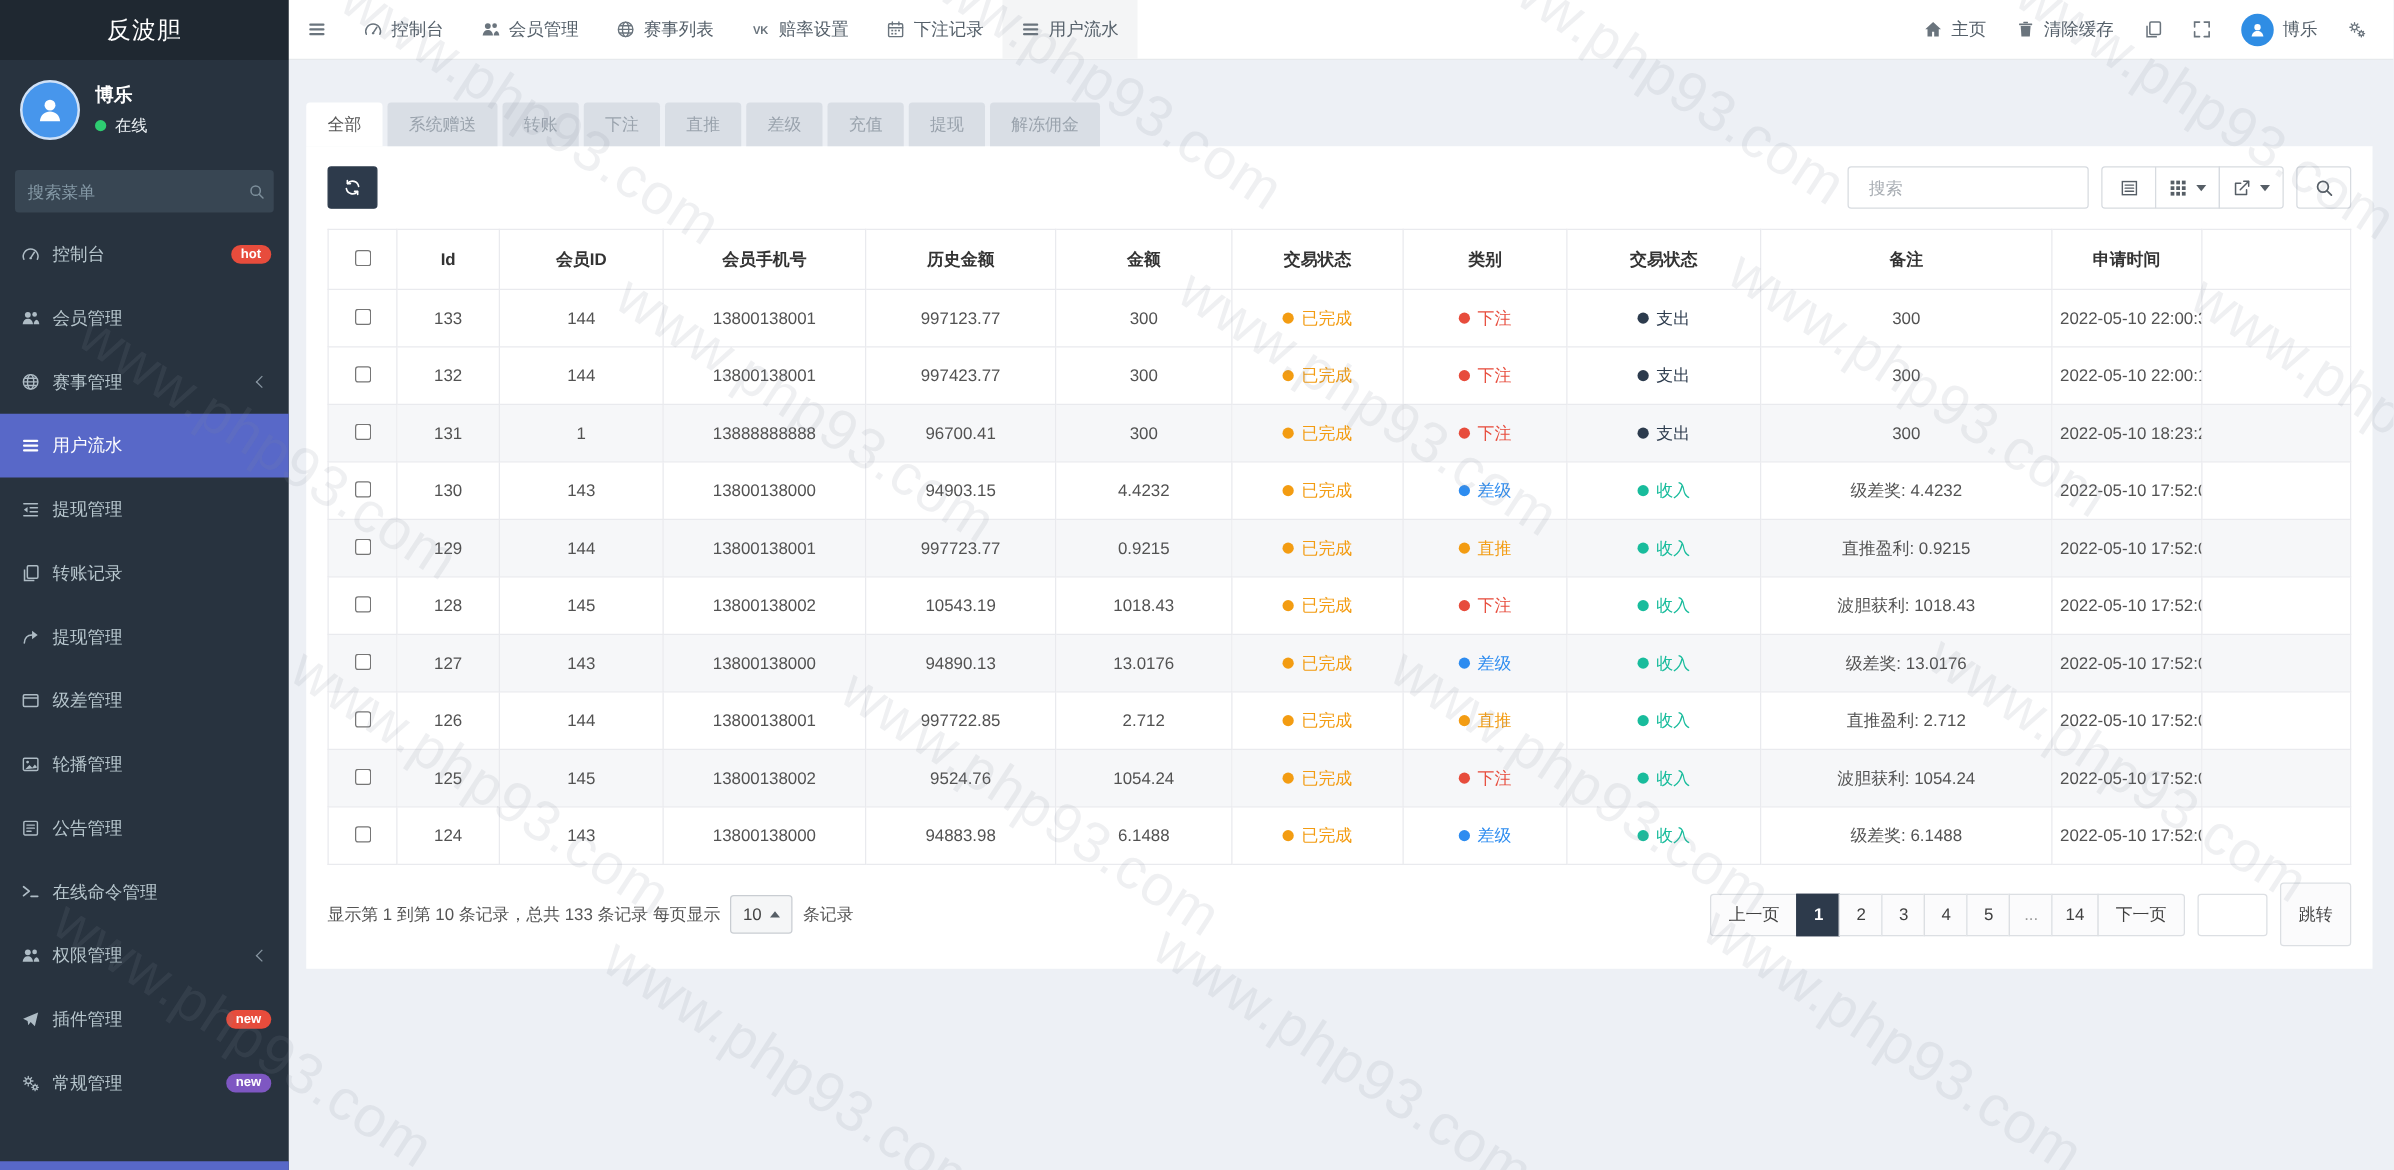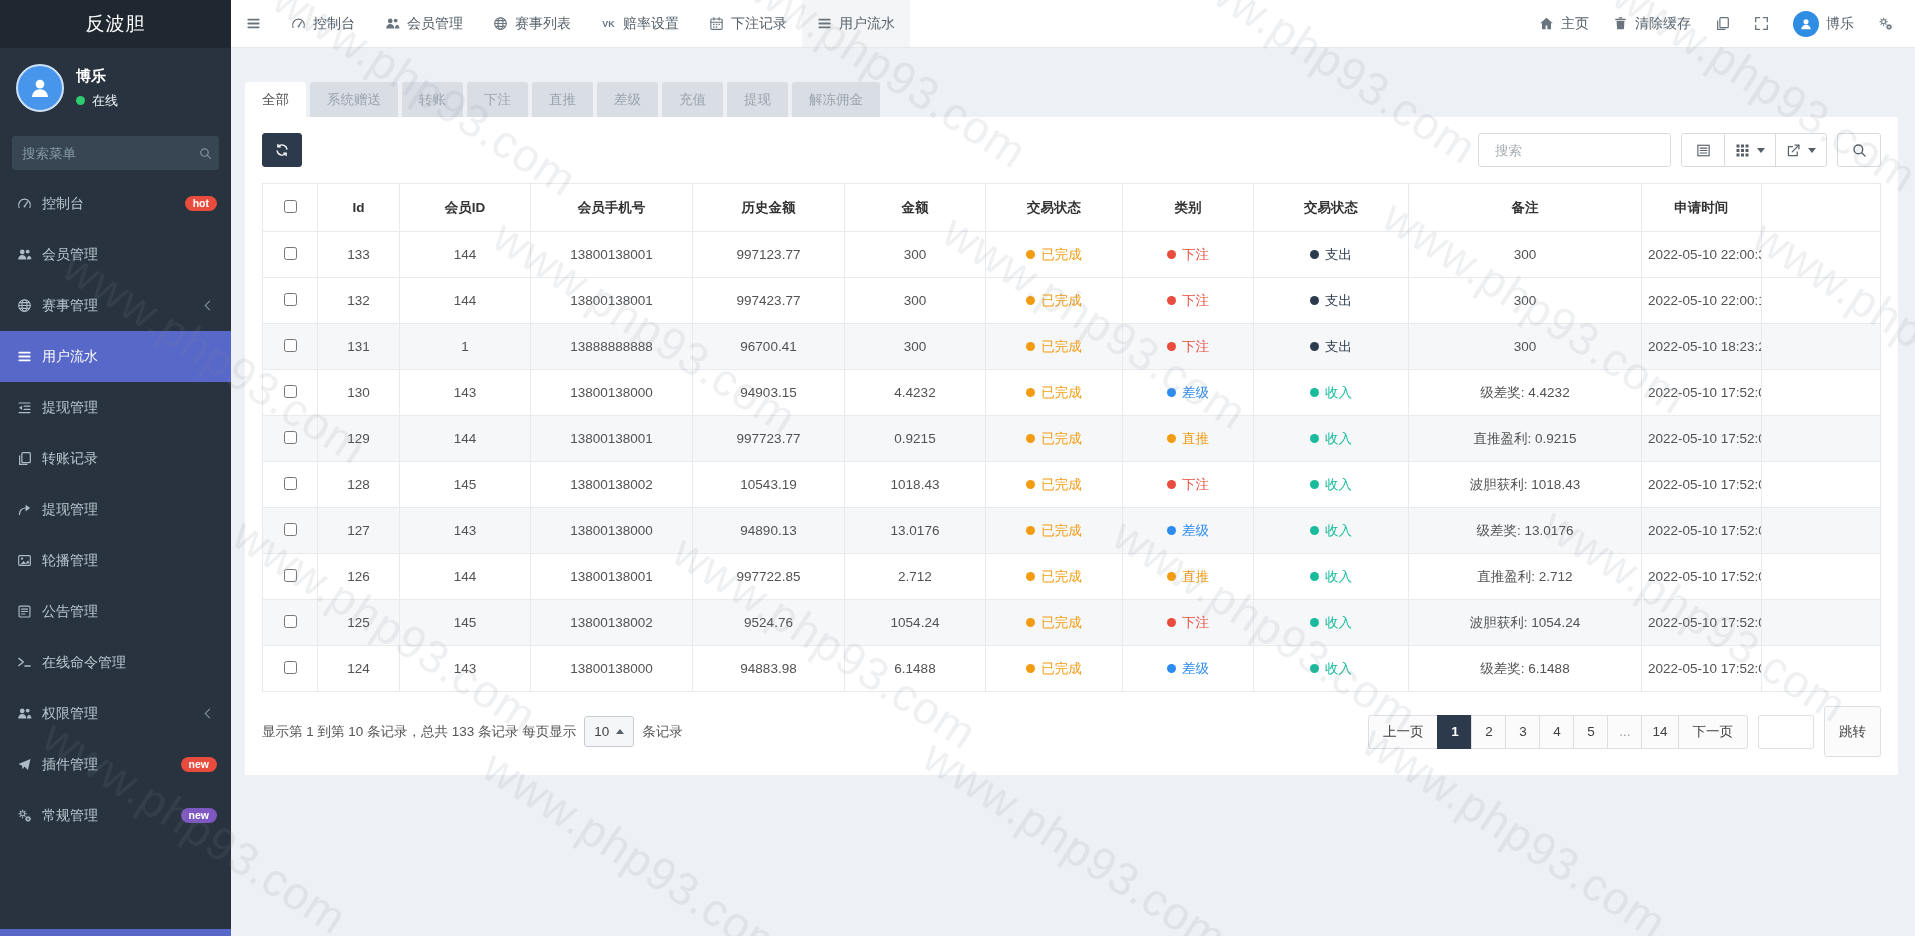--- a/index.html
+++ b/index.html
@@ -361,20 +361,26 @@
           <svg class="ic" viewBox="0 0 16 16">
             <use href="#i-copy" xlink:href="#i-copy"></use>
           </svg>
           <span>转账记录</span>
         </div>
         <div class="menu-item">
           <svg class="ic" viewBox="0 0 16 16">
             <use href="#i-share" xlink:href="#i-share"></use>
           </svg>
           <span>提现管理</span>
+        </div>
+        <div class="menu-item">
+          <svg class="ic" viewBox="0 0 16 16">
+            <use href="#i-window" xlink:href="#i-window"></use>
+          </svg>
+          <span>级差管理</span>
         </div>
         <div class="menu-item">
           <svg class="ic" viewBox="0 0 16 16">
             <use href="#i-image" xlink:href="#i-image"></use>
           </svg>
           <span>轮播管理</span>
         </div>
         <div class="menu-item">
           <svg class="ic" viewBox="0 0 16 16">
             <use href="#i-notice" xlink:href="#i-notice"></use>

